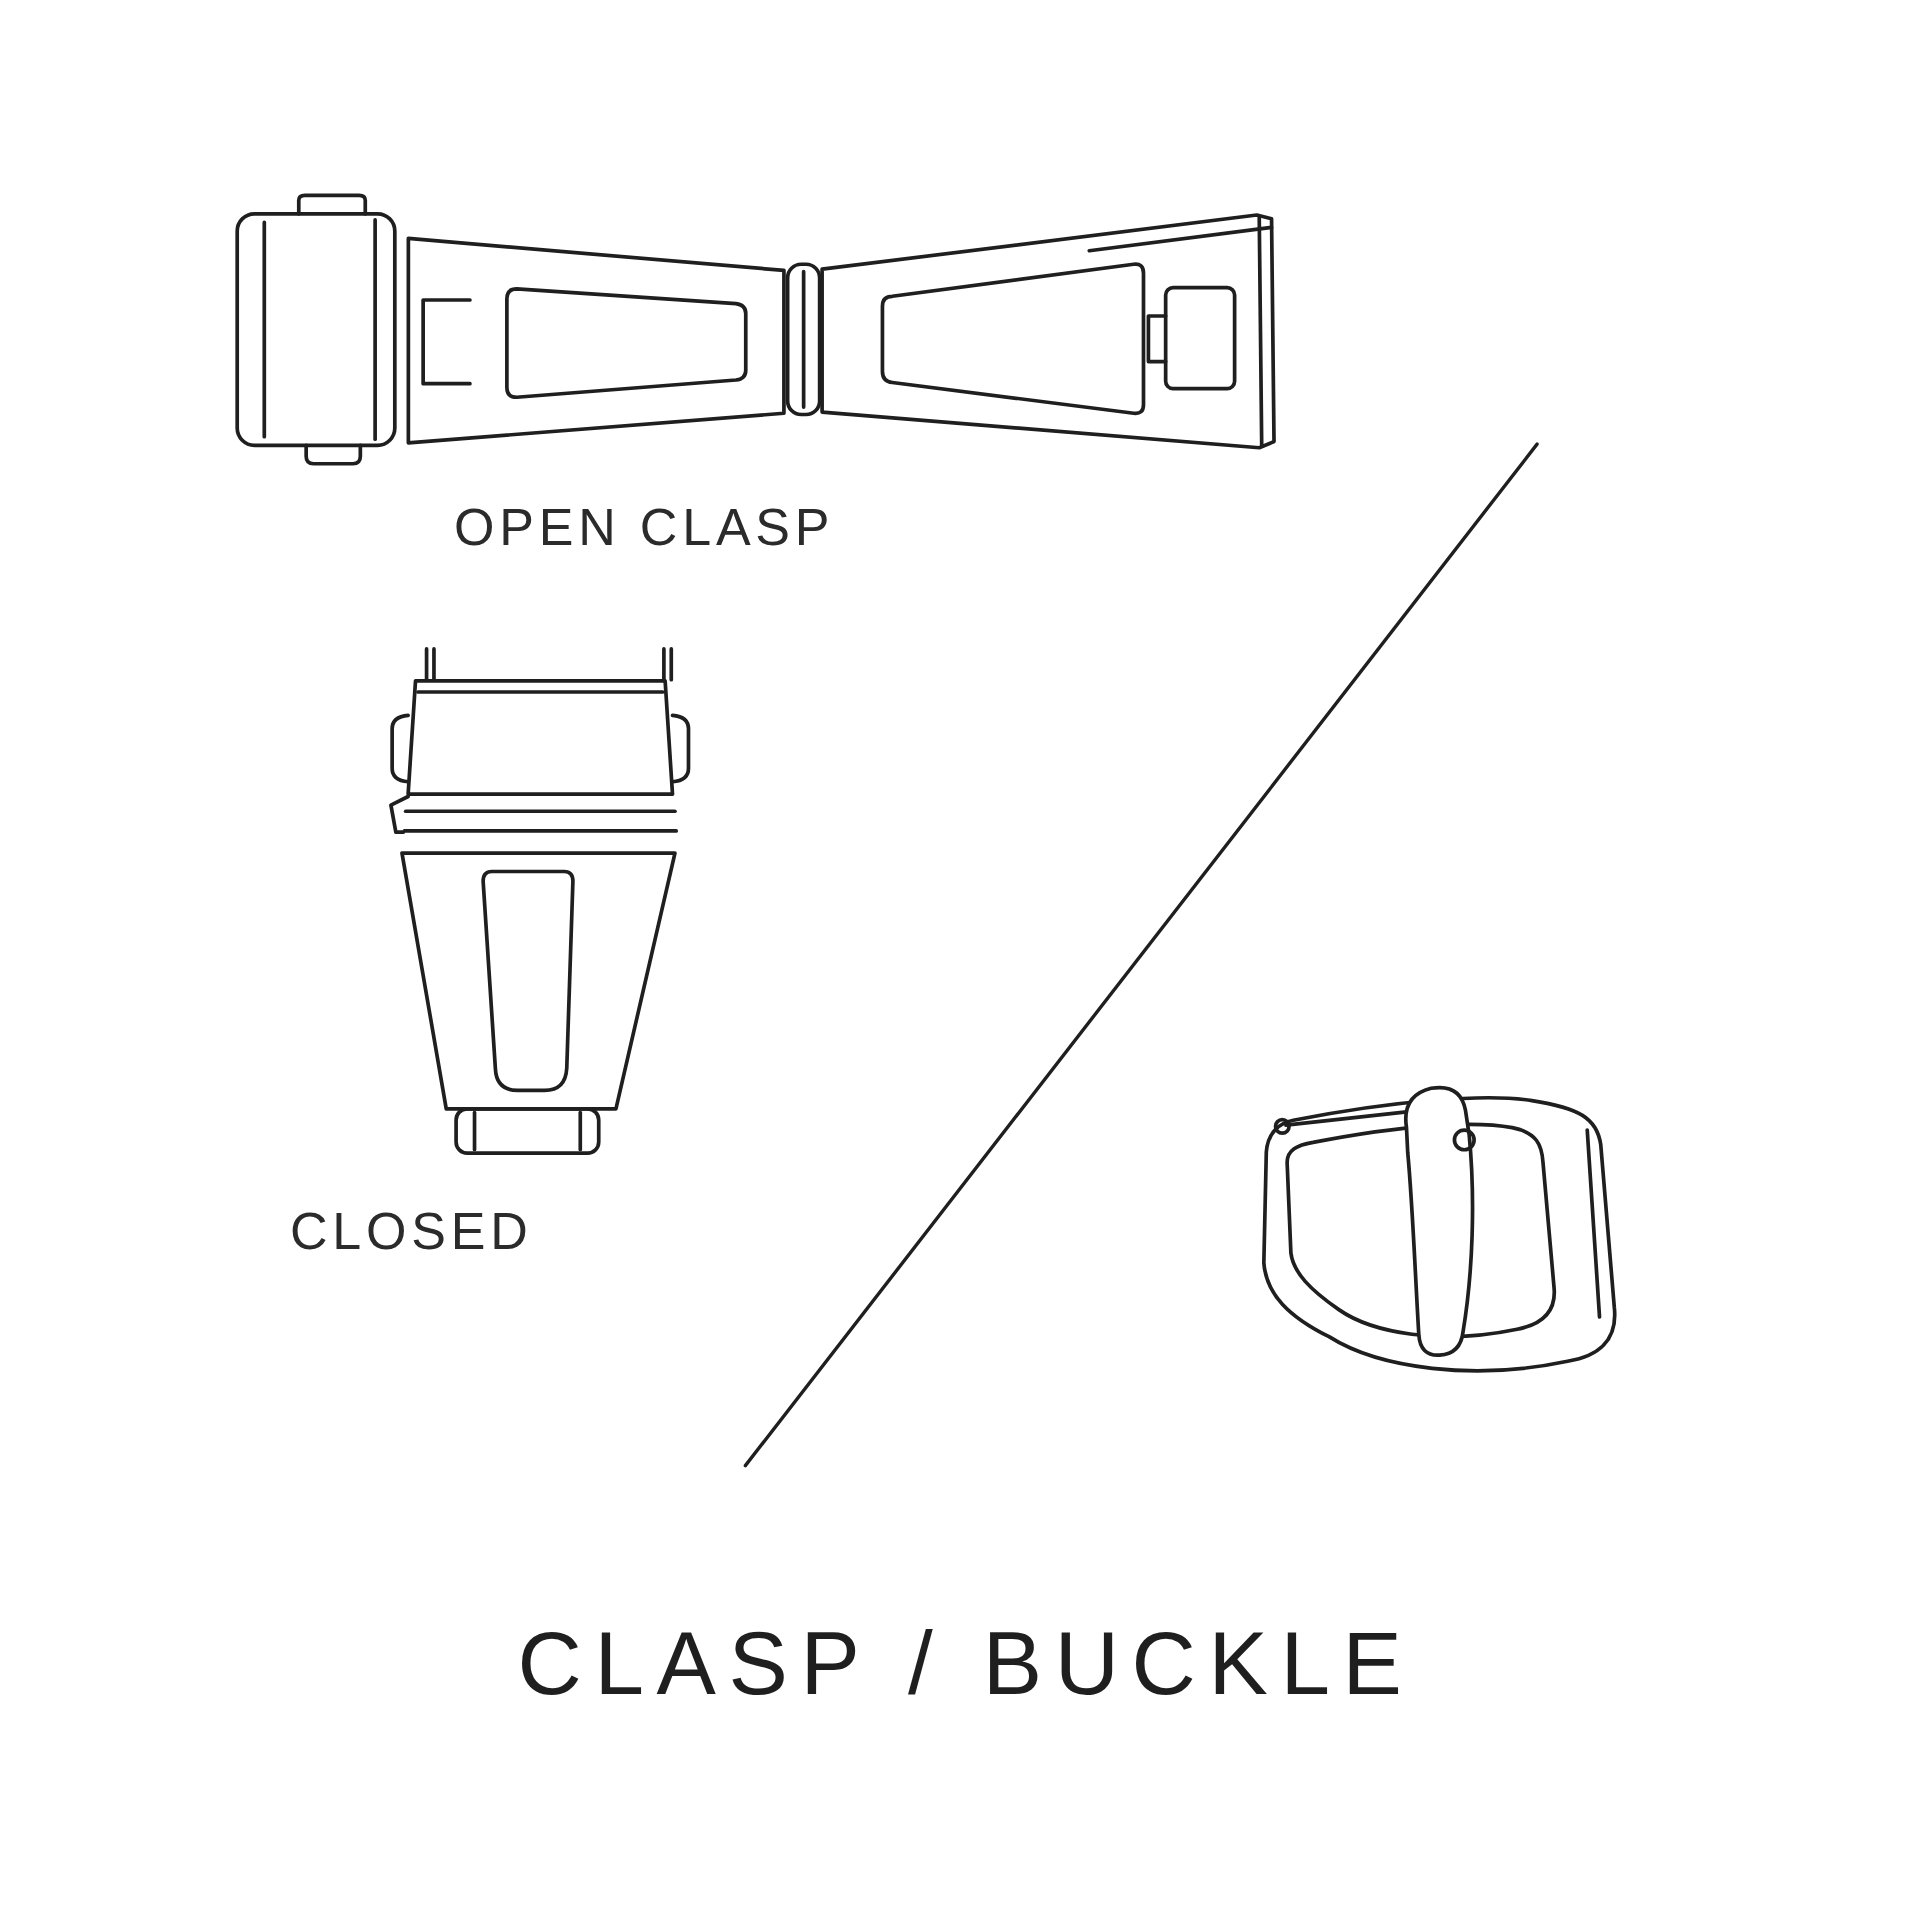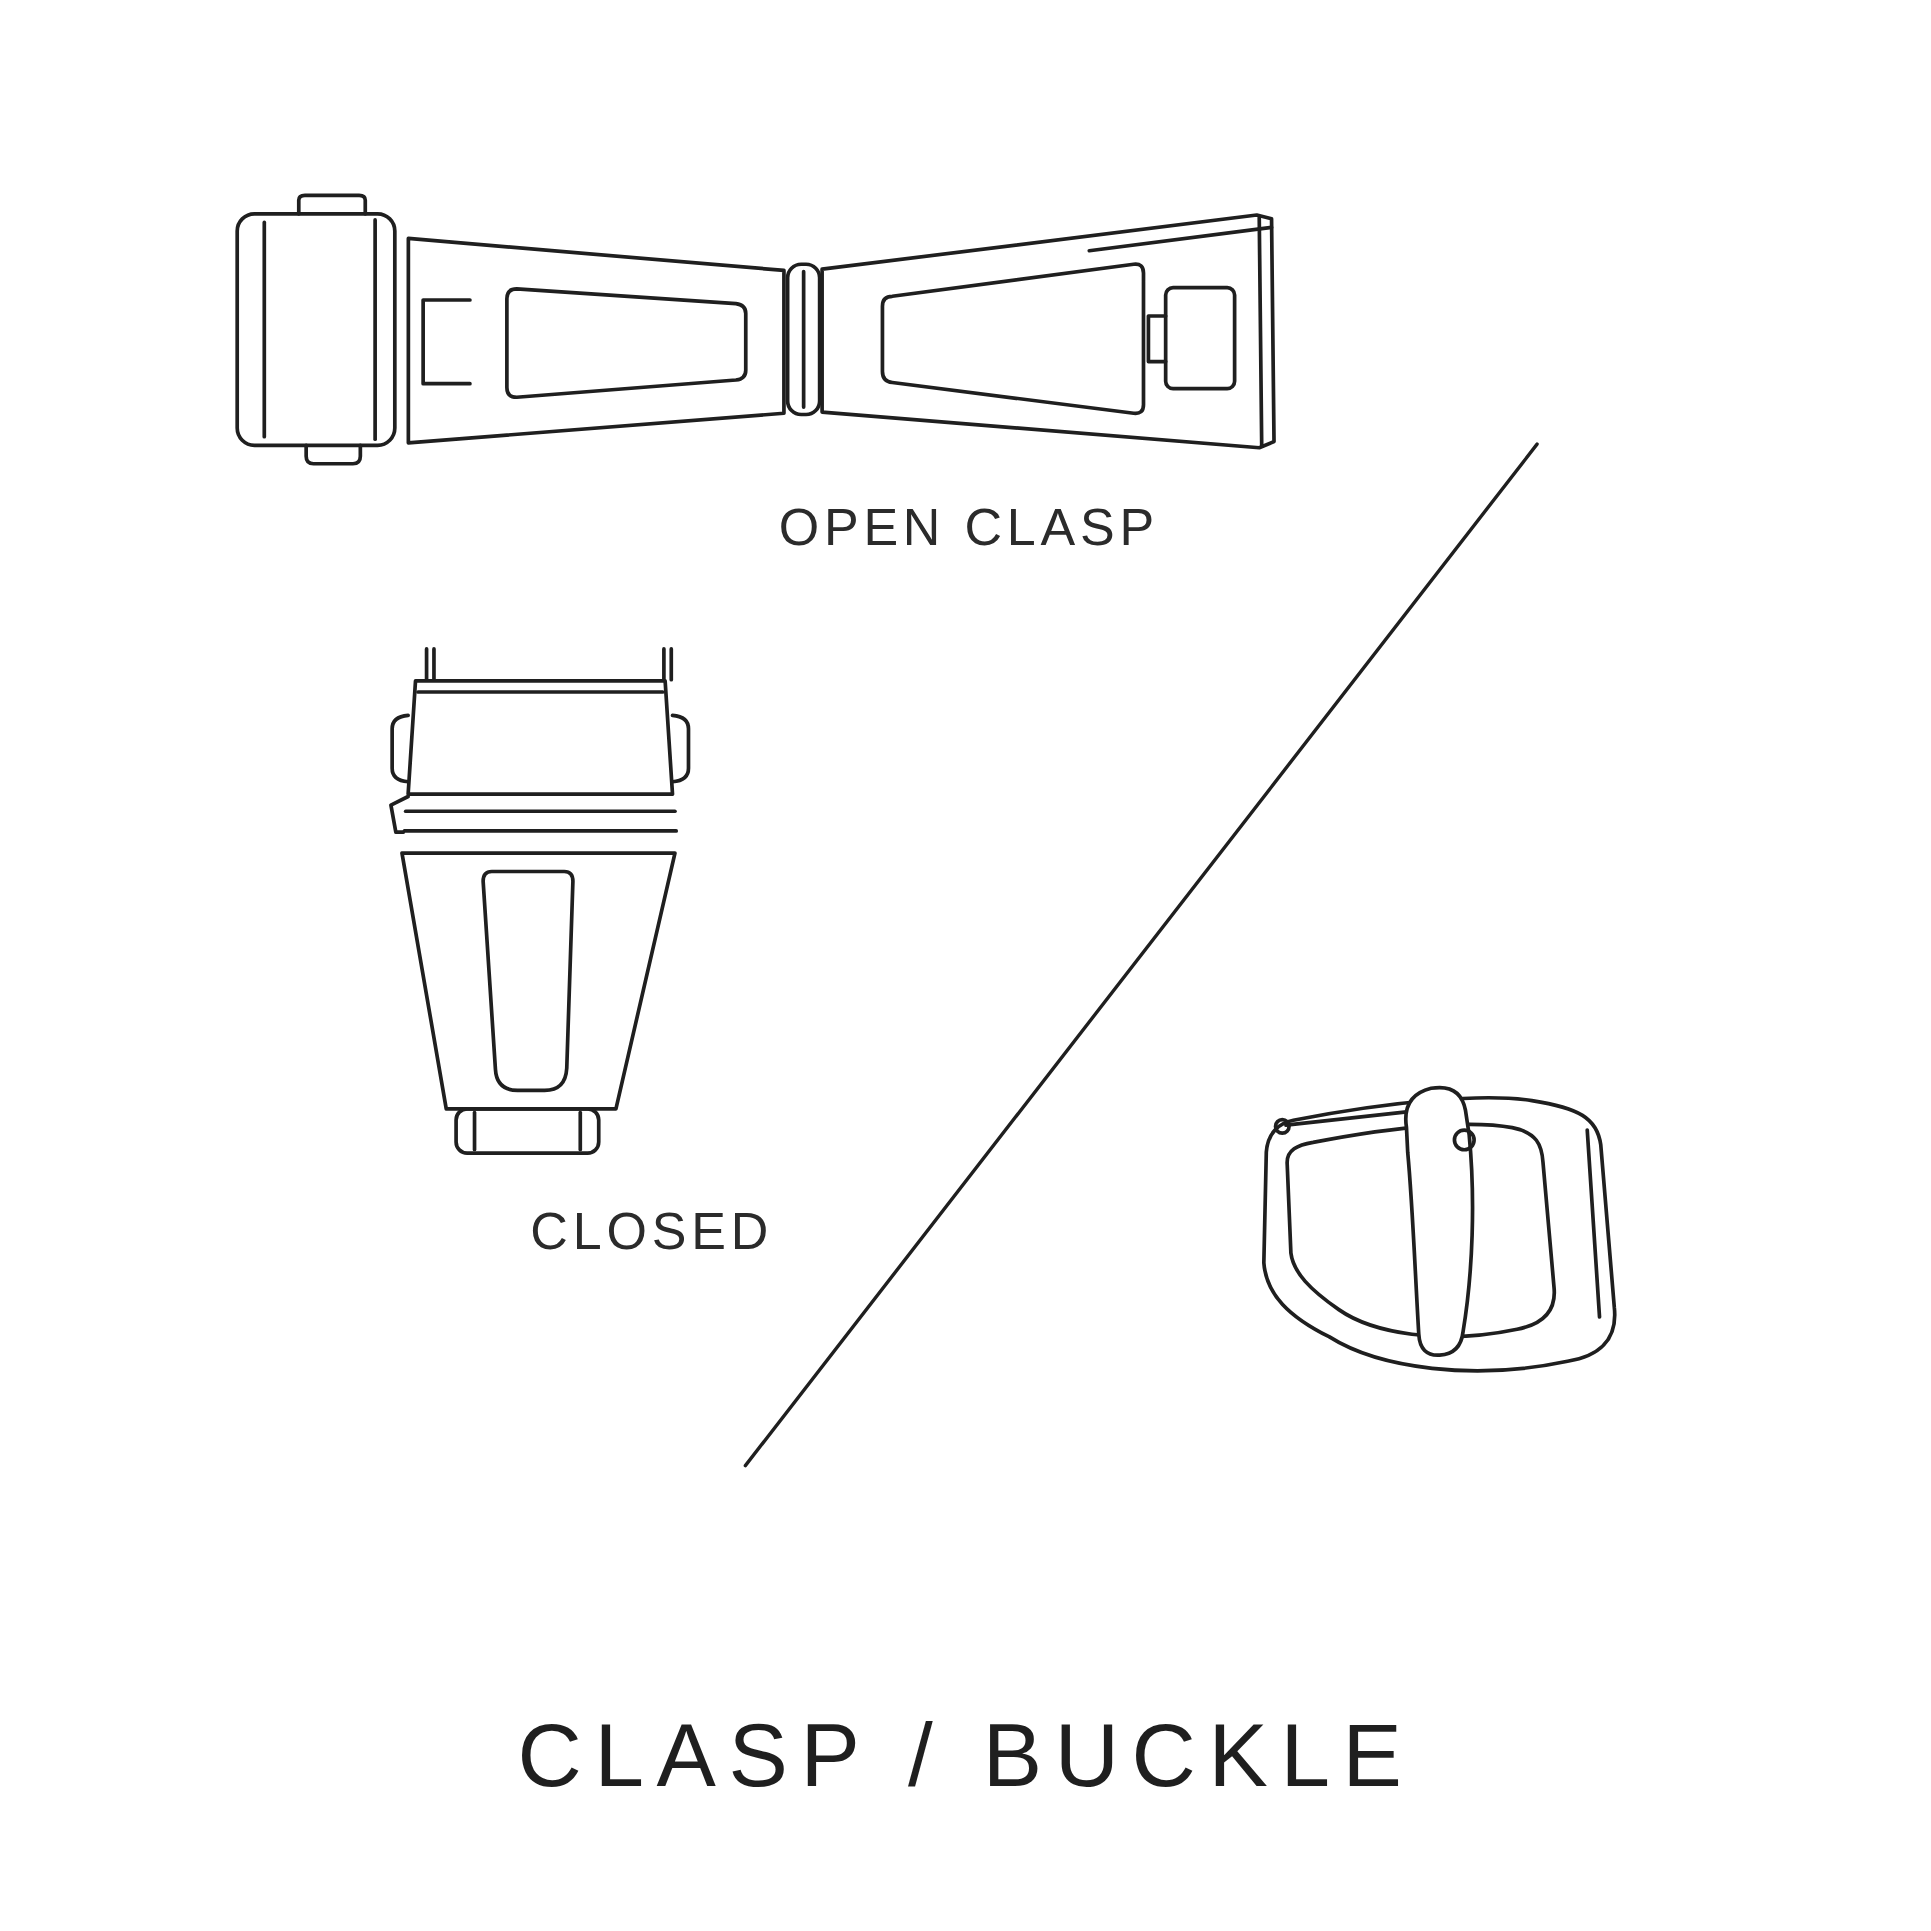--- a/index.html
+++ b/index.html
@@ -25,21 +25,21 @@
     stroke: #1f1f1f;
     fill: none;
     stroke-width: 3;
     stroke-linejoin: round;
     stroke-linecap: round;
   }
   .caption {
     font-size: 52px;
     letter-spacing: 4.8px;
     color: #2b2b2b;
-    text-align: right;
+    text-align: left;
     white-space: nowrap;
   }
   .title {
     font-size: 89px;
     letter-spacing: 12.6px;
     color: #1f1f1f;
     text-align: center;
     white-space: nowrap;
     font-weight: normal;
   }
@@ -122,16 +122,16 @@
 
       <line x1="52" y1="40" x2="152" y2="29"></line>
       <circle cx="49" cy="41" r="5.5"></circle>
 
       <path d="M150,42 Q146,16 170,10 Q194,6 198,28 L201,48 C206,100 204,160 196,208 Q194,226 177,227 Q161,228 160,210 C157,160 155,105 151,62 Z" fill="#ffffff"></path>
 
       <circle cx="197" cy="52" r="8"></circle>
     </g>
   </svg>
 
-  <div class="abs title" style="left:290px; top:1704px; width:1352px;">CLASP / BUCKLE</div>
+  <div class="abs title" style="left:290px; top:1612px; width:1352px;">CLASP / BUCKLE</div>
 
 </div>
 
 
 </body></html>

